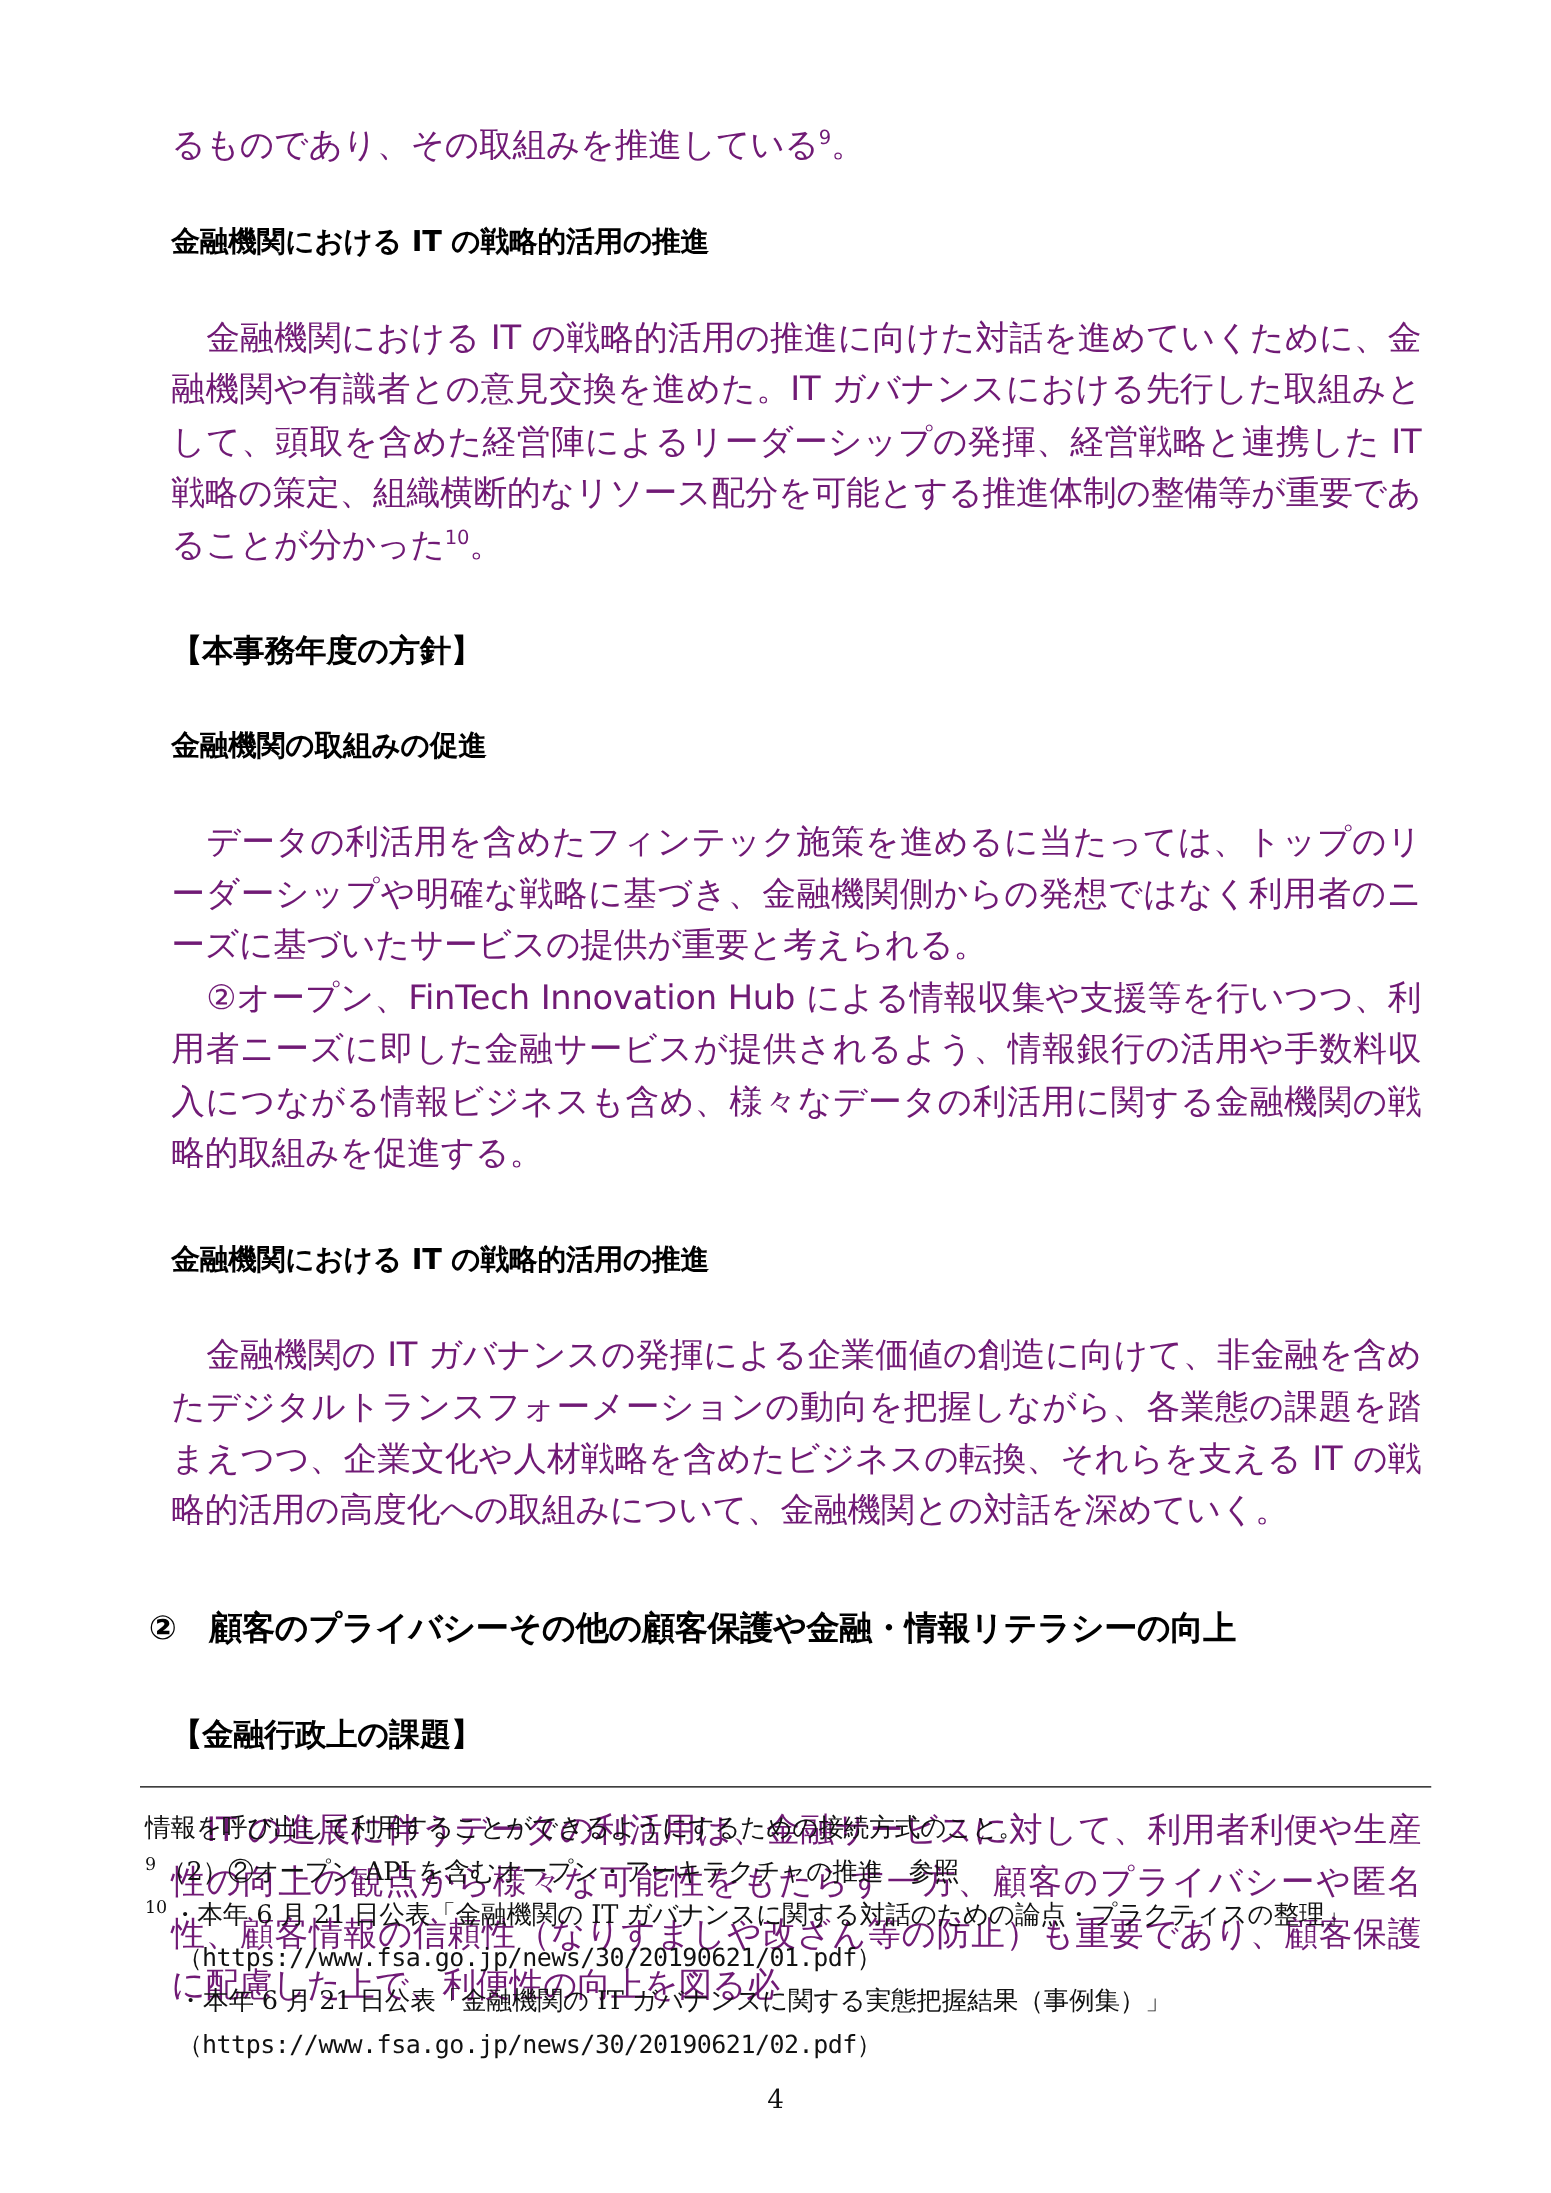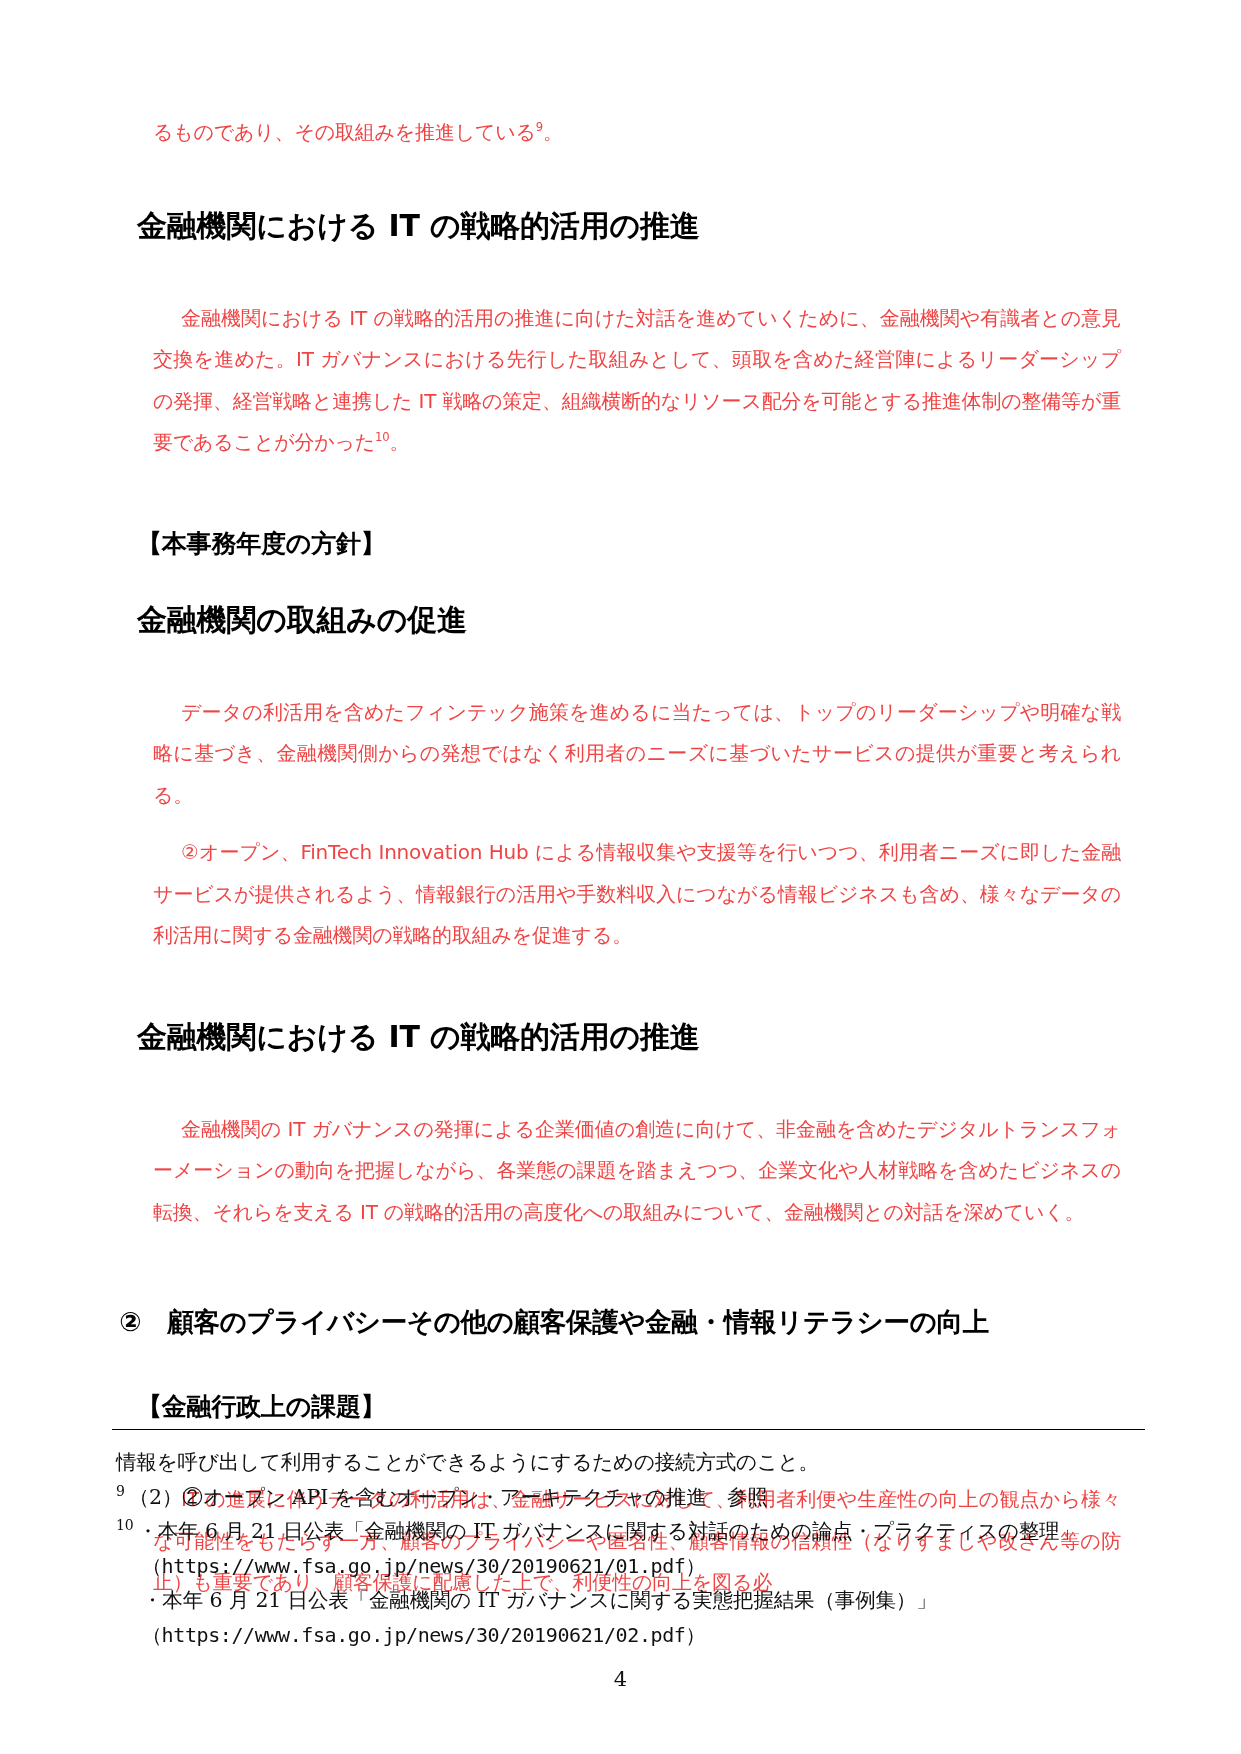--- a/index.html
+++ b/index.html
@@ -22,34 +22,34 @@
   .body-region {
     position: absolute;
     left: 137px;
     top: 96px;
     width: 1000px;
   }
 
   
   .para {
     font-family: "DejaVu Sans", "Liberation Sans", sans-serif;
-    font-size: 20px;
+    font-size: 27px;
     line-height: 41.5px;
     letter-spacing: -0.2px;
     text-align: justify;
     text-justify: inter-character;
-    margin: 16px;
-    color: #ef4444;
+    margin: 0;
+    color: #701a75;
   }
   .para.indent { text-indent: 28px; }
 
   
   .subhead {
     font-family: "DejaVu Sans", "Liberation Sans", sans-serif;
-    font-size: 30px;
+    font-size: 23px;
     line-height: 40px;
     font-weight: 700;
     letter-spacing: -0.2px;
     margin: 0;
     color: #000;
   }
 
   
   .bracket-head {
     font-family: "DejaVu Sans", "Liberation Sans", sans-serif;

